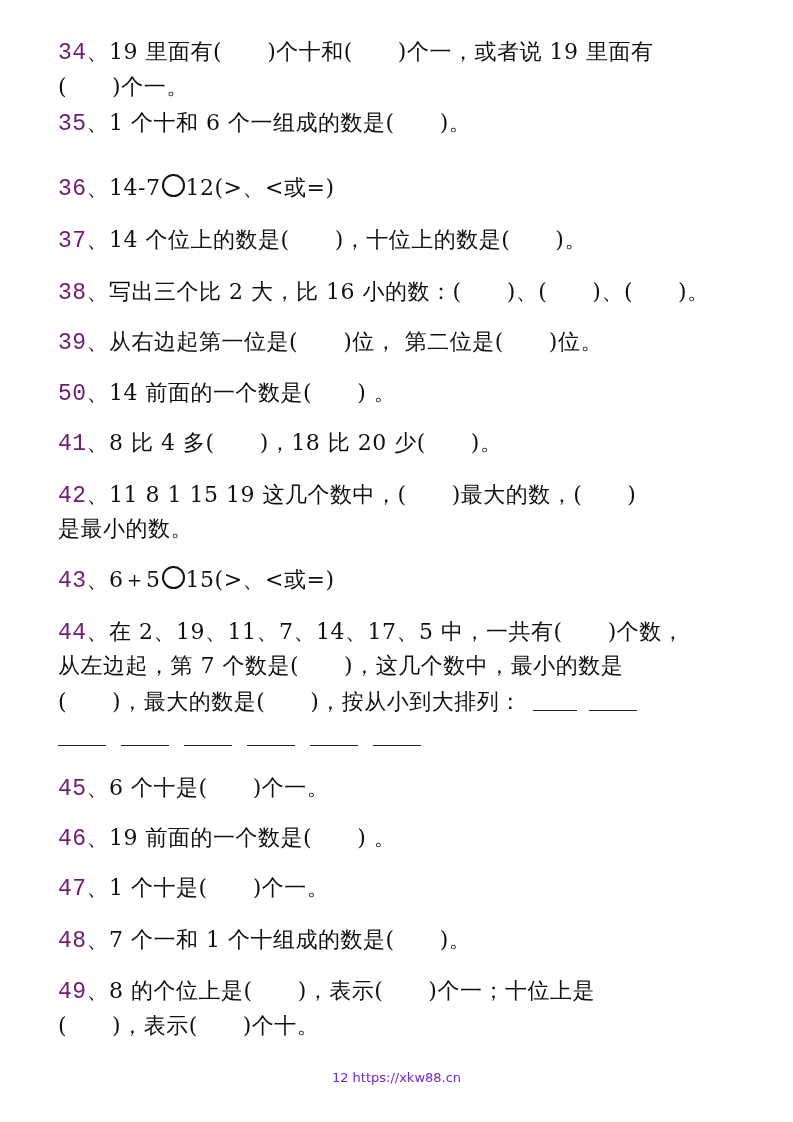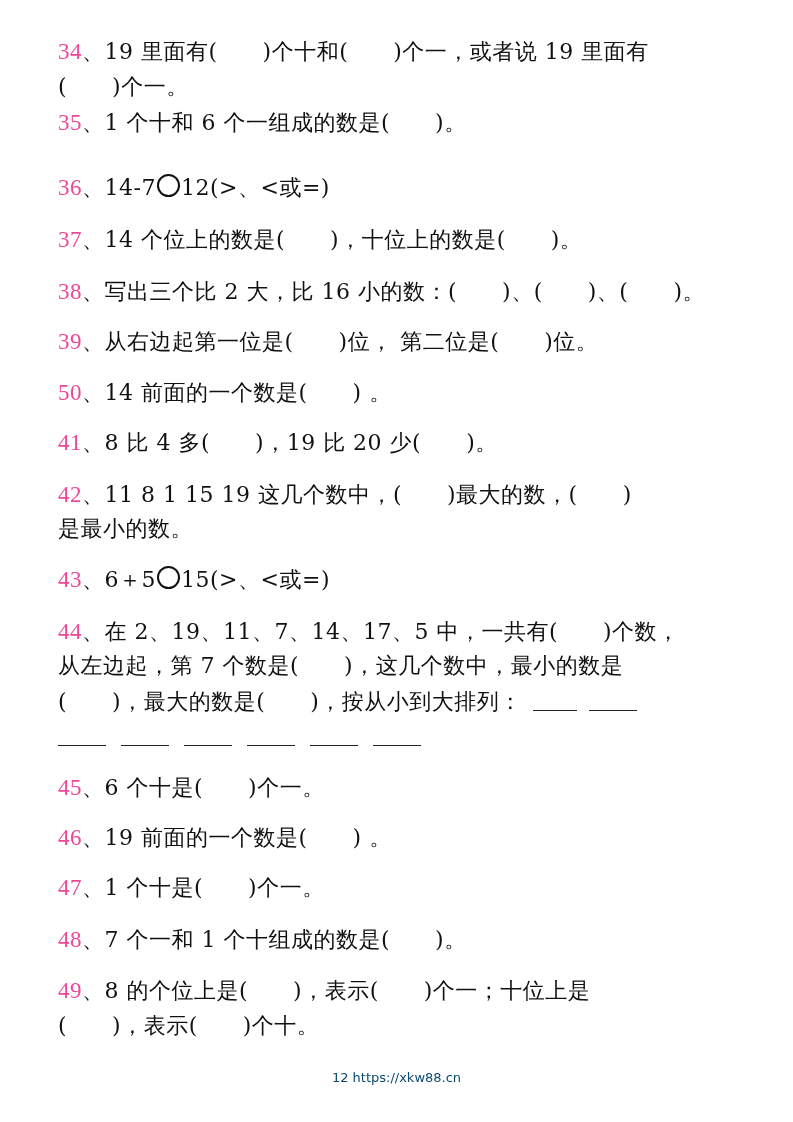--- a/index.html
+++ b/index.html
@@ -4,32 +4,32 @@
 <style>
   html, body { margin:0; padding:0; }
   body {
     width:793px; height:1122px; background:#ffffff; position:relative; overflow:hidden;
     font-family: "DejaVu Serif", "Liberation Serif", serif; color:#111111;
   }
   .line {
     position:absolute; left:58px; width:680px; font-size:22px; line-height:30px;
     white-space:nowrap; letter-spacing:0.5px;
   }
-  .num { color:#ec4899; font-family:Liberation Serif, serif; font-size:23px;margin-top:16px; }
+  .num { color:#701a75; font-family:Liberation Mono, monospace; font-size:23px;margin-top:16px; }
   .circle {
     display:inline-block; width:19px; height:19px; border:2.5px solid #111; border-radius:50%;
     vertical-align:-2px; margin:0 1px;
   }
   .blank {
     display:inline-block; width:48px; border-bottom:1.5px solid #222; height:22px; margin-right:15px;
     vertical-align:-2px;
   }
   .footer {
     position:absolute; left:0; width:793px; top:1070px; text-align:center;
-    font-family:"DejaVu Sans", sans-serif; font-size:13px; color:#0c4a6e;
+    font-family:"DejaVu Sans", sans-serif; font-size:13px; color:#6d28d9;
   }
 </style>
 </head>
 <body>
 
 <div class="line" style="top:37px">
   <span class="num">34</span><span>、19 里面有(　　)个十和(　　)个一，或者说 19 里面有</span>
 </div>
 <div class="line" style="top:72px">
   <span>(　　)个一。</span>
@@ -53,21 +53,21 @@
 
 <div class="line" style="top:327px">
   <span class="num">39</span><span>、从右边起第一位是(　　)位，  第二位是(　　)位。</span>
 </div>
 
 <div class="line" style="top:378px">
   <span class="num">50</span><span>、14 前面的一个数是(　　) 。</span>
 </div>
 
 <div class="line" style="top:428px">
-  <span class="num">41</span><span>、8 比 4 多(　　)，19 比 20 少(　　)。</span>
+  <span class="num">41</span><span>、8 比 4 多(　　)，18 比 20 少(　　)。</span>
 </div>
 
 <div class="line" style="top:480px">
   <span class="num">42</span><span>、11  8  1  15  19  这几个数中，(　　)最大的数，(　　)</span>
 </div>
 <div class="line" style="top:514px">
   <span>是最小的数。</span>
 </div>
 
 <div class="line" style="top:565px">

